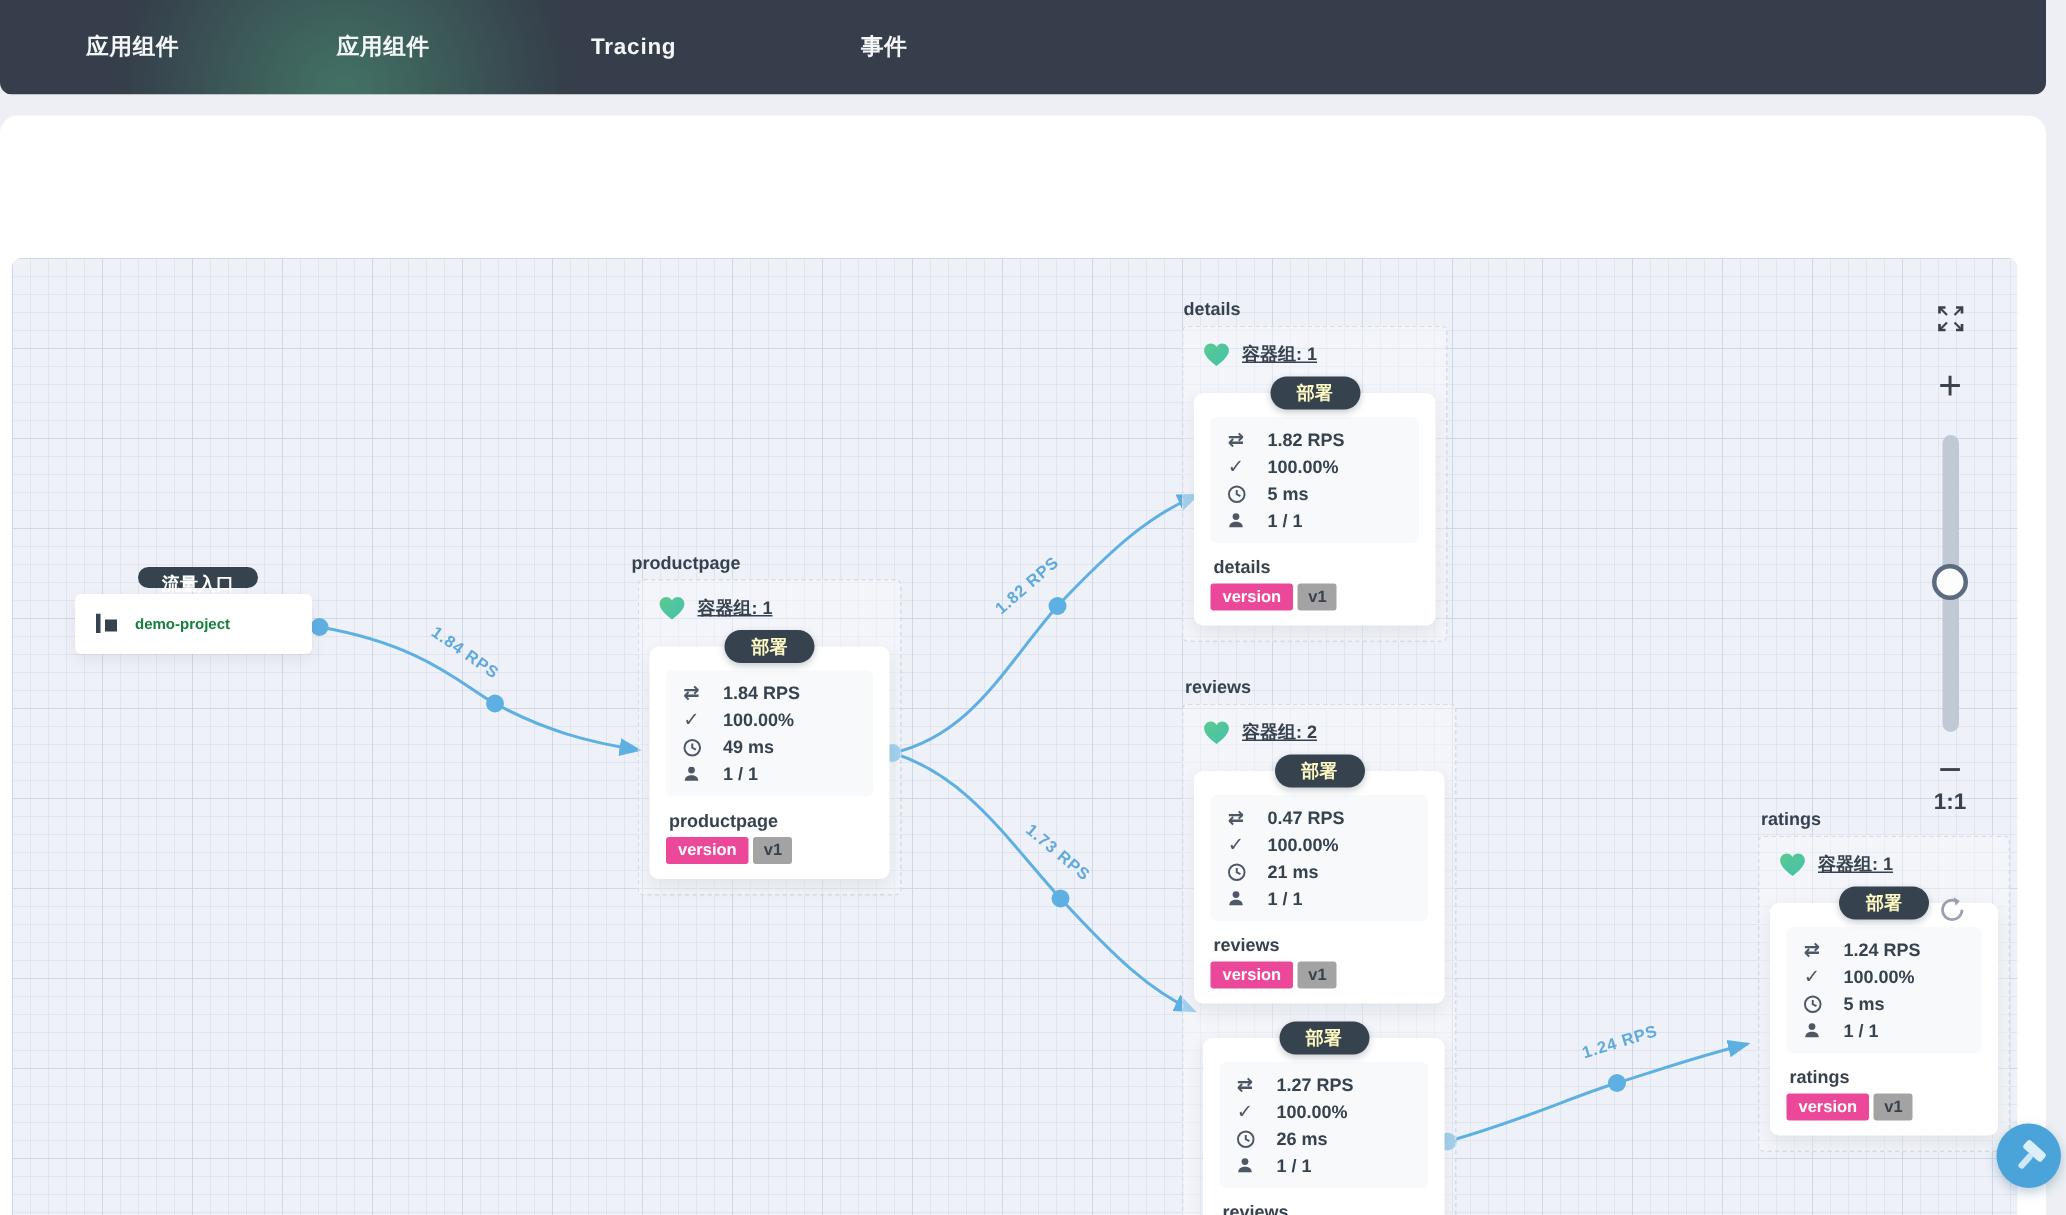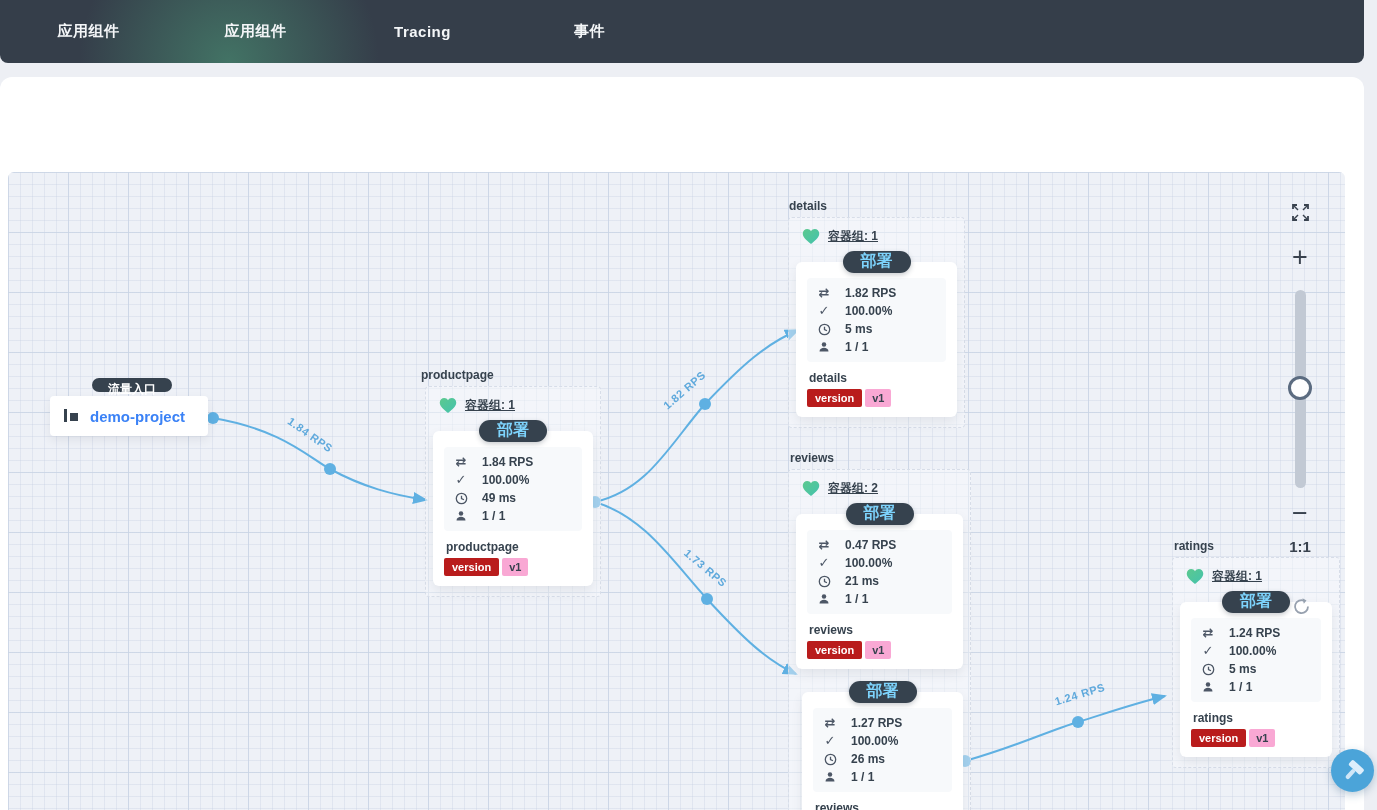--- a/index.html
+++ b/index.html
@@ -31,57 +31,57 @@
   .edge-label { fill:#5fa9dc; font-size:11px; font-weight:600; letter-spacing:.6px;
     font-family:"Liberation Sans","DejaVu Sans",sans-serif; text-anchor:middle; }
 
   
   .entry-badge { position:absolute; left:84px; top:206px; height:14px; z-index:2;
     background:#36424e; color:#fff; font-size:12px; font-weight:700;
     border-radius:12px; padding:4px 16px; line-height:14px; }
   .entry-card { position:absolute; left:42px; top:224px; width:158px; height:40px;
     background:#fff; border-radius:4px; box-shadow:0 4px 10px rgba(45,56,70,.08);
     display:flex; align-items:center; gap:11px; padding:0 14px;
-    font-size:15px; font-weight:700; color:#3b82f6; }
+    font-size:10px; font-weight:700; color:#15803d; }
 
   
   .node-title { position:absolute; font-size:12px; font-weight:600; color:#36424e; z-index:2; }
   .node-group { position:absolute; border:1px dashed #d7dde8; border-radius:4px;
     background:rgba(249,250,253,.45); padding:8px 7px 10px; }
   .node-header { display:flex; align-items:center; gap:8px; margin:2px 0 0 6px;
     font-size:12px; font-weight:700; color:#36424e;text-decoration:underline; }
   .deploy { margin-top:4px; }
   .deploy-pill { position:relative; z-index:2; width:fit-content; margin:6px auto -11px;
-    background:#36424e; color:#7dd3fc; font-size:16px; font-weight:700;
-    border-radius:12px; padding:4px 18px; line-height:14px; box-shadow:0 2px 5px rgba(40,50,65,.25);font-family:Liberation Mono, monospace; }
+    background:#36424e; color:#fef9c3; font-size:12px; font-weight:700;
+    border-radius:12px; padding:4px 18px; line-height:14px; box-shadow:0 2px 5px rgba(40,50,65,.25); }
   .deploy-card { position:relative; background:#fff; border-radius:6px;
     box-shadow:0 5px 12px rgba(45,56,70,.09); padding:16px 11px 10px; cursor:pointer; }
   .stats { background:#f7f9fb; border-radius:4px; padding:8px 9px;
     display:flex; flex-direction:column; gap:4px; }
   .stat-row { display:flex; align-items:center; gap:13px; font-size:12px;
     font-weight:600; color:#36424e; line-height:14px; }
   .stat-icon { width:16px; display:inline-flex; justify-content:center; align-items:center;
     color:#4d5766; font-size:13px; line-height:14px; }
   .dep-name { margin:9px 0 4px 2px; font-size:12px; font-weight:600; color:#36424e; }
   .tags { display:flex; gap:3px; align-items:center; }
-  .tag-dark { background:#b91c1c; color:#fff; font-size:11px; font-weight:700;
+  .tag-dark { background:#ec4899; color:#fff; font-size:11px; font-weight:700;
     padding:3px 8px; border-radius:2px; line-height:12px;text-align:center; }
-  .tag-light { background:#f9a8d4; color:#36424e; font-size:11px; font-weight:600;
+  .tag-light { background:#a3a3a3; color:#36424e; font-size:11px; font-weight:600;
     padding:3px 7px; border-radius:2px; line-height:12px; }
   .offset-right { margin-left:6px; }
 
   
   .ctrl { position:absolute; color:#39424e; cursor:pointer; }
   .ctrl-plus  { left:1280px; top:70px;  width:24px; text-align:center; font-size:27px; font-weight:400; }
   .ctrl-minus { left:1280px; top:326px; width:24px; text-align:center; font-size:27px; font-weight:400; }
   .slider-track { position:absolute; left:1287px; top:118px; width:11px; height:198px;
     background:#c2c9d4; border-radius:6px; }
   .slider-thumb { position:absolute; left:1280px; top:204px; width:24px; height:24px;
     background:#fdfdfe; border:3px solid #5b6b80; border-radius:50%; cursor:grab; }
-  .zoom-ratio { position:absolute; left:1274px; top:366px; width:36px; text-align:center;
+  .zoom-ratio { position:absolute; left:1274px; top:354px; width:36px; text-align:center;
     font-size:15px; font-weight:700; color:#39424e; }
   .hammer-btn { position:absolute; left:1331px; top:749px; width:43px; height:43px;
     border-radius:50%; background:#4ba4d9; box-shadow:0 3px 8px rgba(40,90,130,.3);
     display:flex; align-items:center; justify-content:center; cursor:pointer; z-index:9; }
 </style>
 </head>
 <body>
 
 <div class="page">
 

